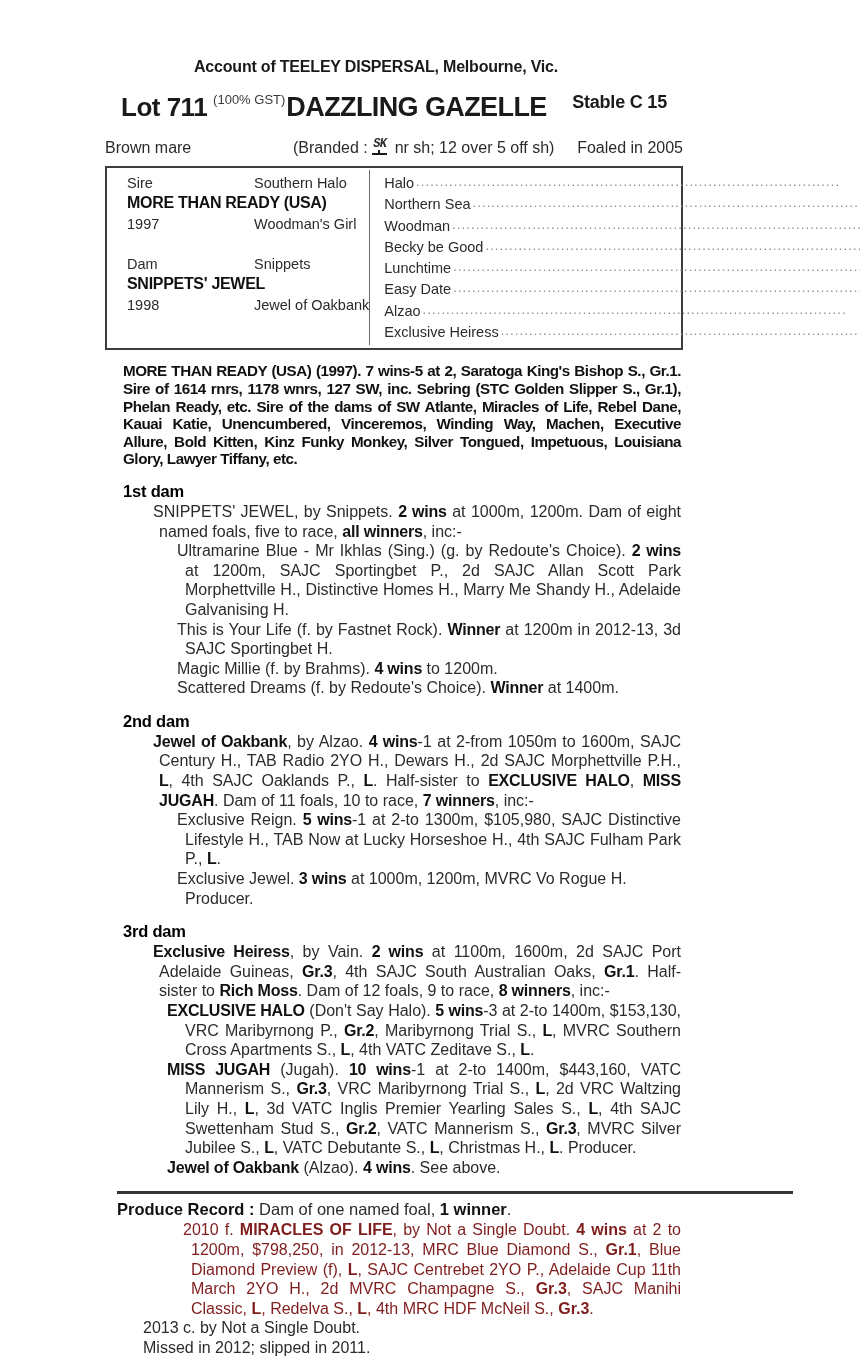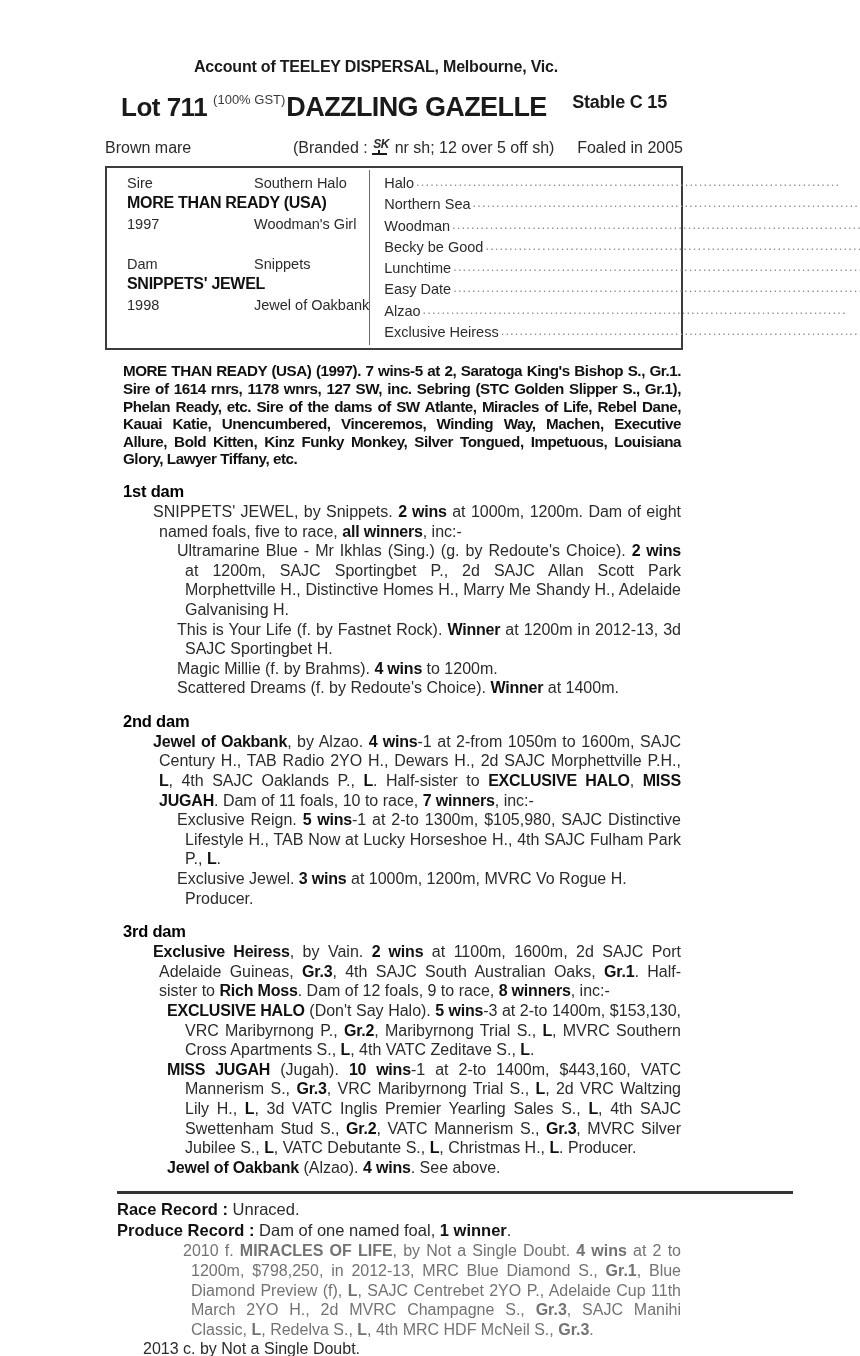--- a/index.html
+++ b/index.html
@@ -73,20 +73,21 @@
   .desc-brand { flex: 1 1 auto; }
   .desc-foaled { margin-left: auto; }
 
   .brandmark {
     display: inline-block;
     position: relative;
     width: 16px;
     height: 15px;
     vertical-align: -3px;
     margin: 0 1px;
+    font-family: Liberation Mono, monospace;
   }
   .brandmark .sk {
     position: absolute;
     left: 0;
     top: -3px;
     font-size: 12px;
     font-weight: bold;
     font-style: italic;
     line-height: 1;
     letter-spacing: -0.5px;
@@ -207,21 +208,21 @@
   .rec-line {
     font-size: 16.5px;
     line-height: 21px;
     color: #2b2b2b;
     margin: 0 0 0 12px;
   }
   .rec-line b { color: #111; }
   .rec-indent {
     font-size: 16px;
     line-height: 19.6px;
-    color: #737373;
+    color: #7f1d1d;
     text-align: justify;
     margin: 0 0 0 40px;
     text-indent: -8px;
     padding-left: 46px;
     padding-right: 2px;
   }
   .rec-plain {
     font-size: 16px;
     line-height: 19.6px;
     color: #2b2b2b;
@@ -337,24 +338,20 @@
       <div class="sec-gap"></div>
       <div class="dam-head">3rd dam</div>
       <p class="entry lvl0"><b>Exclusive Heiress</b><span>, by Vain. </span><b>2 wins</b><span> at 1100m, 1600m, 2d SAJC Port Adelaide Guineas, </span><b>Gr.3</b><span>, 4th SAJC South Australian Oaks, </span><b>Gr.1</b><span>. Half-sister to </span><b>Rich Moss</b><span>. Dam of 12 foals, 9 to race, </span><b>8 winners</b><span>, inc:-</span></p>
       <p class="entry lvl2"><b>EXCLUSIVE HALO</b><span> (Don't Say Halo). </span><b>5 wins</b><span>-3 at 2-to 1400m, $153,130, VRC Maribyrnong P., </span><b>Gr.2</b><span>, Maribyrnong Trial S., </span><b>L</b><span>, MVRC Southern Cross Apartments S., </span><b>L</b><span>, 4th VATC Zeditave S., </span><b>L</b><span>.</span></p>
       <p class="entry lvl2"><b>MISS JUGAH</b><span> (Jugah). </span><b>10 wins</b><span>-1 at 2-to 1400m, $443,160, VATC Mannerism S., </span><b>Gr.3</b><span>, VRC Maribyrnong Trial S., </span><b>L</b><span>, 2d VRC Waltzing Lily H., </span><b>L</b><span>, 3d VATC Inglis Premier Yearling Sales S., </span><b>L</b><span>, 4th SAJC Swettenham Stud S., </span><b>Gr.2</b><span>, VATC Mannerism S., </span><b>Gr.3</b><span>, MVRC Silver Jubilee S., </span><b>L</b><span>, VATC Debutante S., </span><b>L</b><span>, Christmas H., </span><b>L</b><span>. Producer.</span></p>
       <p class="entry lvl2 nojust"><b>Jewel of Oakbank</b><span> (Alzao). </span><b>4 wins</b><span>. See above.</span></p>
     </div>
 
   <hr class="rule">
   <div class="rec-line">
-    <b>Race Record :</b>
-    <span>Unraced.</span>
-  </div>
-  <div class="rec-line">
     <b>Produce Record :</b><span id="produce-record-value"><span> Dam of one named foal, </span><b>1 winner</b><span>.</span></span>
   </div>
   <div id="foal-lines">
       <p class="rec-indent"><span>2010 f. </span><b>MIRACLES OF LIFE</b><span>, by Not a Single Doubt. </span><b>4 wins</b><span> at 2 to 1200m, $798,250, in 2012-13, MRC Blue Diamond S., </span><b>Gr.1</b><span>, Blue Diamond Preview (f), </span><b>L</b><span>, SAJC Centrebet 2YO P., Adelaide Cup 11th March 2YO H., 2d MVRC Champagne S., </span><b>Gr.3</b><span>, SAJC Manihi Classic, </span><b>L</b><span>, Redelva S., </span><b>L</b><span>, 4th MRC HDF McNeil S., </span><b>Gr.3</b><span>.</span></p>
     </div>
   <div id="plain-lines">
       <div class="rec-plain">2013 c. by Not a Single Doubt.</div>
       <div class="rec-plain">Missed in 2012; slipped in 2011.</div>
     </div>
   <div class="served">Served by Not a Single Doubt (AUS). Last service: 15.09.2013.</div>

